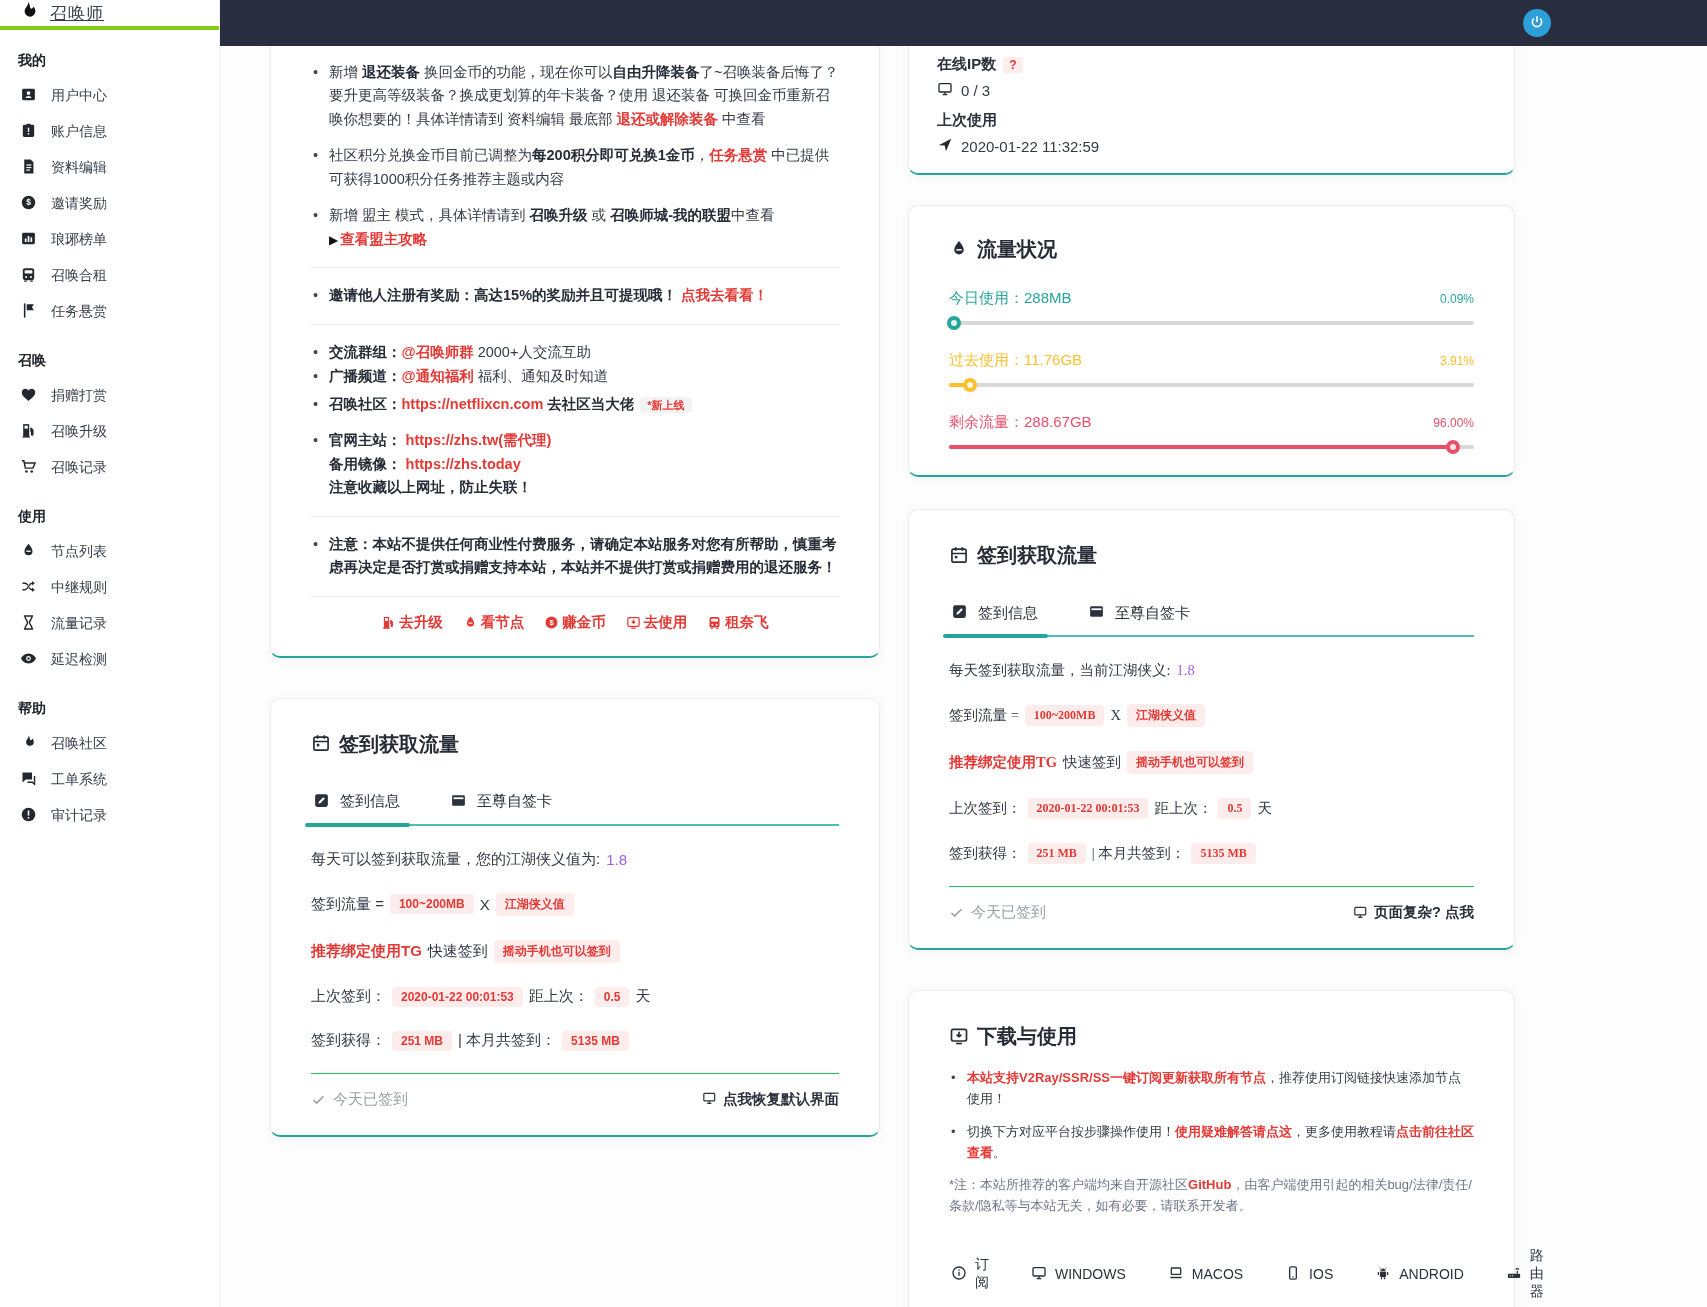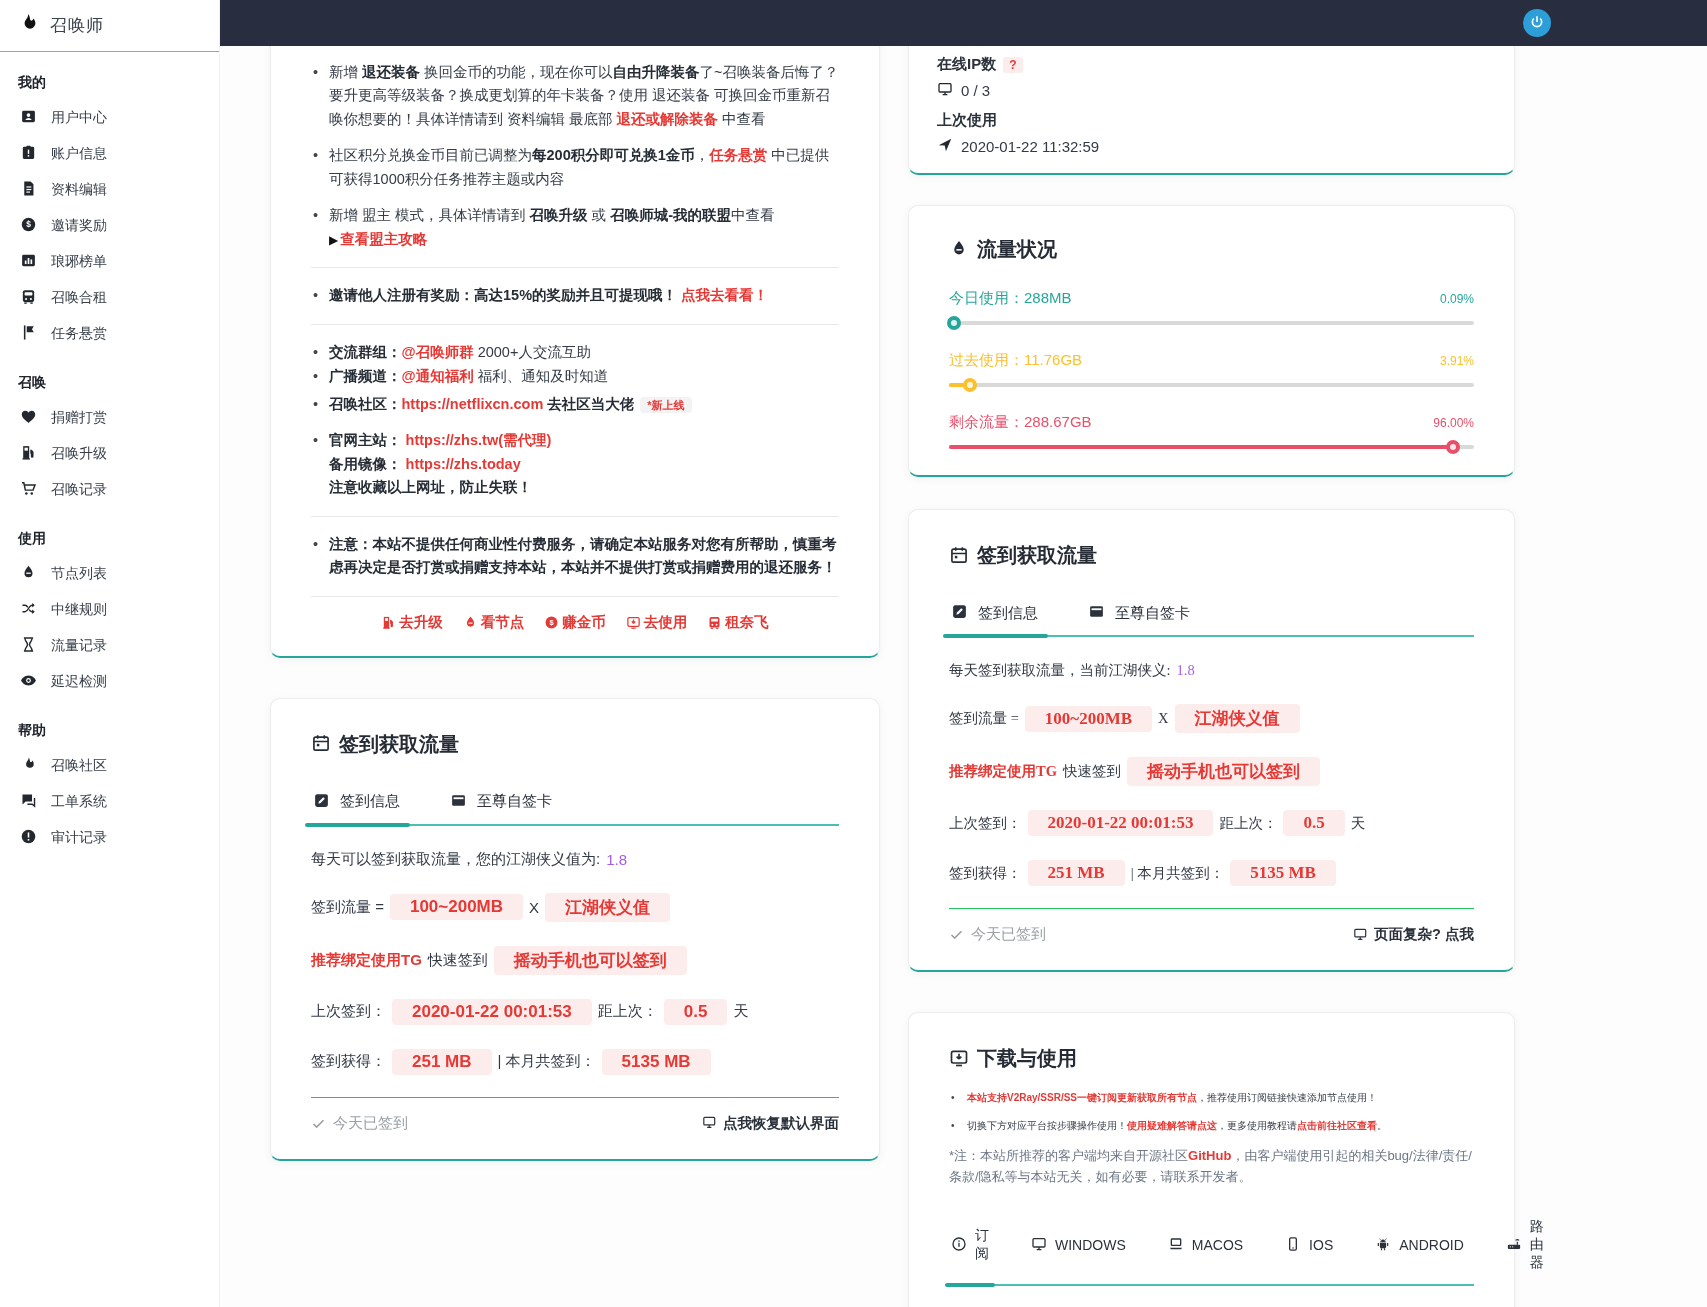--- a/index.html
+++ b/index.html
@@ -2,21 +2,21 @@
 <html><head>
 <meta charset="utf-8">
 <style>
   * { margin:0; padding:0; box-sizing:border-box; }
   html,body { width:1707px; height:1307px; }
   body { font-family:"Liberation Sans","DejaVu Sans",sans-serif; color:#343b46; background:#fff; }
   .page { position:relative; width:1707px; height:1307px; overflow:hidden; background:#fdfdfd; }
 
   
   .sidebar { position:absolute; left:0; top:0; width:220px; height:1307px; background:#fff; border-right:1px solid #f1f1f1; z-index:20; }
-  .logo-row { height:52px; display:flex; align-items:center; padding-left:16px; border-bottom:1px solid #84cc16; }
+  .logo-row { height:30px; display:flex; align-items:center; padding-left:16px; border-bottom:4px solid #84cc16;text-decoration:underline; }
   .logo-row .icon { font-size:24px; color:#111; margin-right:10px; }
   .logo-title { font-size:17px; color:#3c434d; letter-spacing:1px; }
   .nav-section-title { font-size:14px; font-weight:bold; color:#20242c; padding:22px 0 8px 18px; }
   .nav-item { display:flex; align-items:center; height:36px; padding-left:20px; cursor:pointer; color:#373e48; }
   .nav-item .icon { font-size:17px; color:#23282f; margin-right:14px; }
   .nav-item .lbl { font-size:14px; }
 
   
   .navbar { position:absolute; left:220px; top:0; width:1487px; height:46px; background:#282d3f; z-index:15; }
   .power-btn { position:absolute; top:9px; right:156px; width:28px; height:28px; border-radius:50%; background:#2d9fd8; display:flex; align-items:center; justify-content:center; color:#fff; font-size:16px; cursor:pointer; }
@@ -45,21 +45,21 @@
   
   .card-pad { padding:32px 40px 26px 40px; }
   .card-title { font-size:20px; font-weight:bold; color:#262c35; display:flex; align-items:center; gap:8px; }
   .card-title .icon { font-size:20px; }
   .tabs { display:flex; gap:44px; margin-top:26px; border-bottom:2px solid rgba(44,181,163,.85); }
   .tab { display:flex; align-items:center; gap:10px; font-size:15px; color:#2c323c; padding:8px 4px 12px 2px; position:relative; cursor:pointer; }
   .tab .icon { font-size:17px; }
   .tab.active::after { content:""; position:absolute; left:-6px; right:-6px; bottom:-3px; height:4px; background:#26a69a; border-radius:2px; }
   .ck-line { font-size:15px; margin-top:24px; color:#333a45; display:flex; align-items:center; flex-wrap:wrap; gap:6px; }
   .purple { color:#a55eea; }
-  .badge-red { background:#fdecec; color:#e53935; font-weight:bold; font-size:17px; padding:3px 20px; border-radius:4px; }
+  .badge-red { background:#fdecec; color:#e53935; font-weight:bold; font-size:12px; padding:3px 9px; border-radius:4px; }
   .card-footer { display:flex; justify-content:space-between; align-items:center; border-top:1px solid #22c55e; margin-top:22px; padding-top:16px; }
   .foot-left { color:#9aa0a6; font-size:15px; display:flex; align-items:center; gap:7px; }
   .foot-right { color:#2c323c; font-size:14.5px; font-weight:bold; display:flex; align-items:center; gap:7px; cursor:pointer; }
 
   
   .stats-card { margin-top:-58px; padding:66px 28px 18px 28px; }
   .stat-label { font-size:15px; font-weight:bold; color:#2c323c; display:flex; align-items:center; gap:7px; }
   .q-badge { background:#fdecec; color:#e53935; font-size:12px; font-weight:bold; padding:1px 6px; border-radius:3px; cursor:pointer; }
   .stat-val { font-size:15px; color:#333a45; margin-top:7px; display:flex; align-items:center; gap:8px; }
   .stat-val .icon { font-size:16px; color:#23282f; }
@@ -81,21 +81,21 @@
   .t-teal  .t-fill,.t-teal  .t-knob { background:#26a69a; }
   .t-amber .t-fill,.t-amber .t-knob { background:#fbc02d; }
   .t-pink  .t-fill,.t-pink  .t-knob { background:#e8506a; }
 
   .side-checkin { margin-top:32px; }
   .side-checkin .ck-line { font-size:14.5px;font-family:Liberation Serif, serif; }
 
   
   .dl-card { margin-top:40px; padding:32px 40px 40px 40px; }
   .dl-list { list-style:none; margin-top:18px; }
-  .dl-list li { position:relative; padding-left:18px; font-size:10px; line-height:1.6; margin-bottom:12px; }
+  .dl-list li { position:relative; padding-left:18px; font-size:13px; line-height:1.6; margin-bottom:12px; }
   .dl-list li::before { content:"•"; position:absolute; left:2px; color:#444; }
   .dl-note { font-size:13px; color:#6d7686; line-height:1.6; margin-top:2px; }
   .plat-tabs { display:flex; gap:38px; margin-top:22px; border-bottom:2px solid rgba(44,181,163,.85); }
   .ptab { display:flex; align-items:center; gap:8px; font-size:14px; color:#2c323c; padding:8px 2px 12px 2px; position:relative; cursor:pointer; }
   .ptab .icon { font-size:16px; }
   .ptab.active::after { content:""; position:absolute; left:-4px; right:-4px; bottom:-3px; height:4px; background:#26a69a; border-radius:2px; }
 
   .svgi { width:1em; height:1em; display:inline-block; vertical-align:-0.12em; }
 </style>
 </head>

